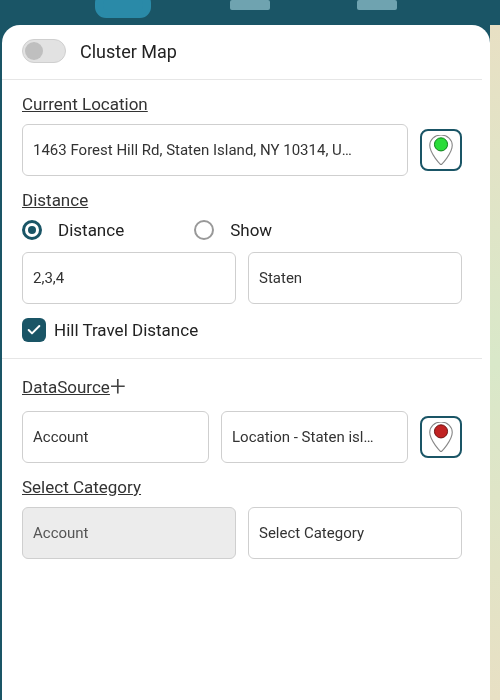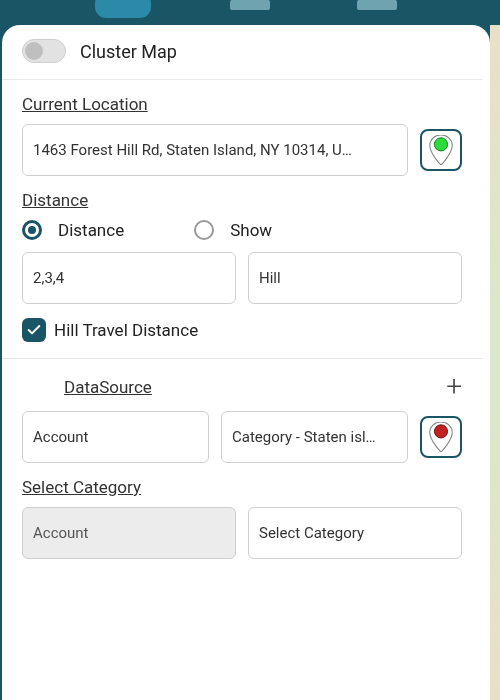--- a/index.html
+++ b/index.html
@@ -77,21 +77,21 @@
   .two-col { display: flex; gap: 12px; }
   .two-col > * { flex: 1 1 0; min-width: 0; }
 
   .check {
     width: 24px; height: 24px; border-radius: 6px; background: #1a5566;
     display: inline-flex; align-items: center; justify-content: center;
     margin-right: 8px; cursor: pointer; flex: 0 0 auto;
   }
   .check svg { width: 16px; height: 16px; }
 
-  .datasource-header { display:flex; justify-content: space-between; align-items:center; margin-bottom:10px;margin-left:42px;}
+  .datasource-header { display:flex; align-items:center; margin-bottom:10px;}
   .plus { font-size: 28px; font-weight: 300; color: #444; cursor: pointer; line-height: 1; }
 
   .map-edge {
     position: absolute; right: 0; top: 25px; bottom: 0; width: 10px;
     background: linear-gradient(#e8e0c4, #d9e8c9, #e8e0c4);
   }
 
   .pin-svg { width: 24px; height: 30px; }
 </style>
 </head>
@@ -136,21 +136,21 @@
         <span class="radio-label">Distance</span>
       </div>
       <div class="radio-row">
         <span class="radio"></span>
         <span class="radio-label">Show</span>
       </div>
     </div>
 
     <div class="two-col">
       <div class="input">2,3,4</div>
-      <div class="input">Hill</div>
+      <div class="input">Staten</div>
     </div>
   </div>
 
   <div class="row section">
     <span class="check">
       <svg viewBox="0 0 24 24">
           <path d="M4 12 l5 5 l11 -11" stroke="#fff" stroke-width="3" fill="none" stroke-linecap="round" stroke-linejoin="round"></path>
         </svg>
     </span>
     <span class="radio-label">Hill Travel Distance</span>
@@ -159,21 +159,21 @@
   <hr class="divider">
 
   <div class="section">
     <div class="datasource-header">
       <div class="label" style="margin-bottom:0">DataSource</div>
       <div class="plus">+</div>
     </div>
     <div class="row">
       <div class="two-col" style="flex:1">
         <div class="input">Account</div>
-        <div class="input">Category - Staten isl…</div>
+        <div class="input">Location - Staten isl…</div>
       </div>
       <div class="pin-btn">
         <svg class="pin-svg" viewBox="0 0 24 32">
           <path d="M12 0 C5 0 0 5 0 11 C0 20 12 32 12 32 C12 32 24 20 24 11 C24 5 19 0 12 0 Z" fill="none" stroke="#888" stroke-width="1.2"></path>
           <circle cx="12" cy="10" r="7" fill="#c02222" stroke="#6a0e0e" stroke-width="1"></circle>
         </svg>
       </div>
     </div>
   </div>
 

